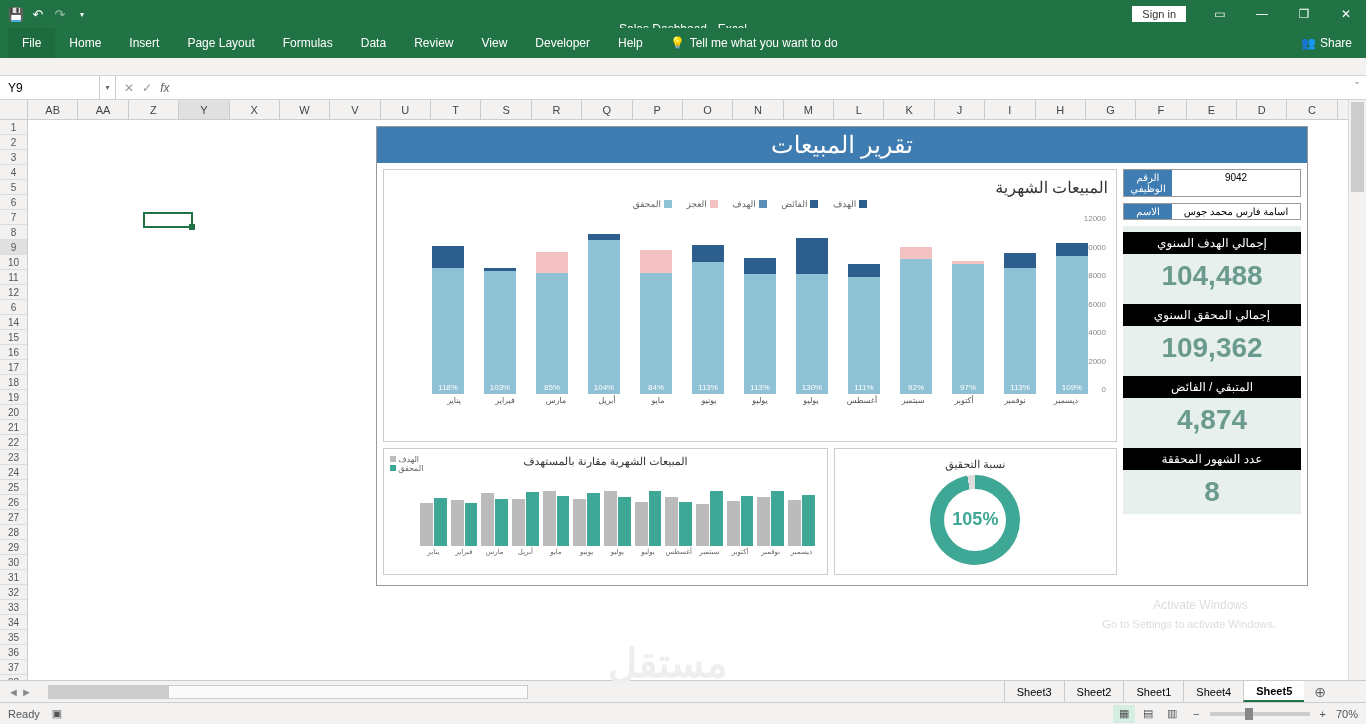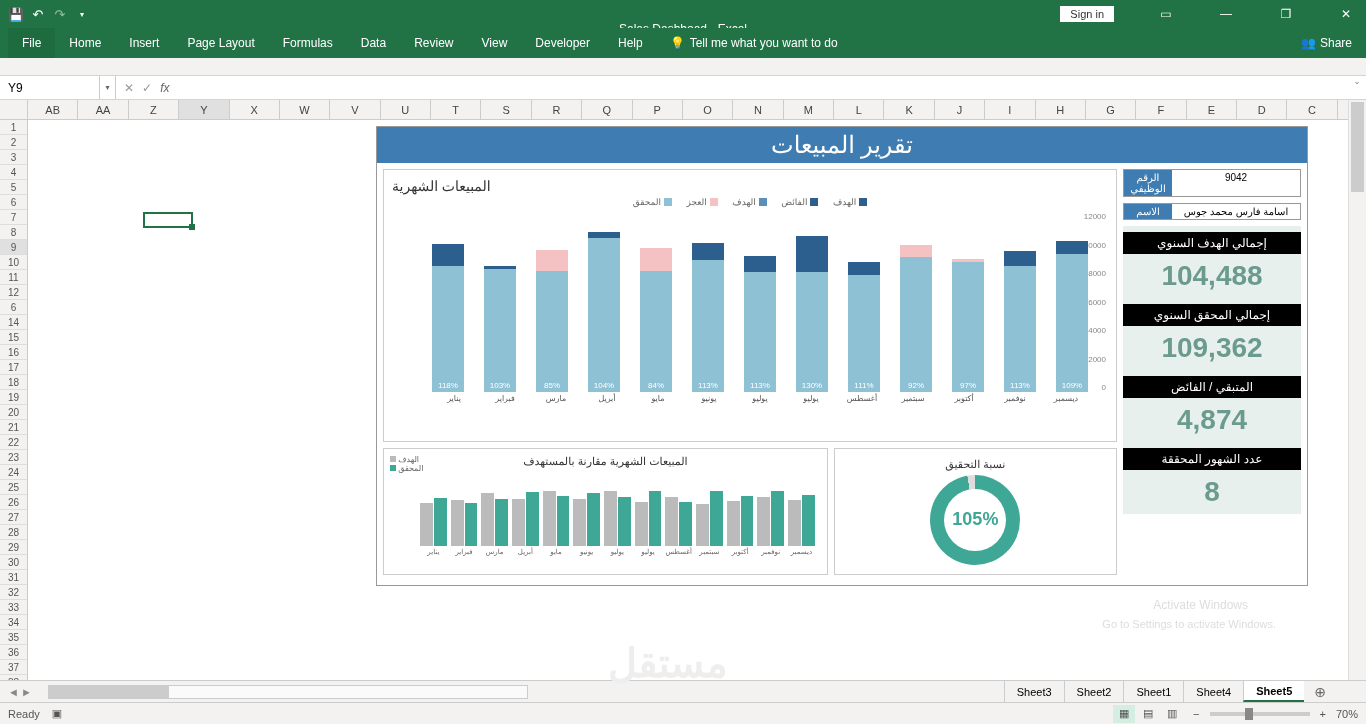--- a/index.html
+++ b/index.html
@@ -3,21 +3,21 @@
 <meta charset="utf-8">
 <style>
 * { margin: 0; padding: 0; box-sizing: border-box; font-family: 'Segoe UI', Tahoma, sans-serif; }
 body { width: 1366px; height: 724px; background: #fff; overflow: hidden; position: relative; }
 
 
 .titlebar { height: 28px; background: #217346; display: flex; align-items: center; color: #fff; font-size: 12px; position: relative; }
 .titlebar-left { display: flex; gap: 6px; padding-left: 8px; align-items: center; }
 .qat-icon { width: 16px; height: 16px; display: flex; align-items: center; justify-content: center; font-size: 13px; cursor: pointer; }
 .titlebar-center { position: absolute; left: 50%; transform: translateX(-50%); font-size: 12px; margin-top: 30px; }
-.titlebar-right { margin-left: auto; display: flex; align-items: center; gap: 20px; }
+.titlebar-right { margin-left: auto; display: flex; align-items: center; gap: 2px; }
 .signin-btn { background: #fff; color: #333; padding: 2px 10px; font-size: 11px; margin-right: 12px; }
 .win-btn { width: 40px; height: 28px; display: flex; align-items: center; justify-content: center; font-size: 12px; cursor: pointer; }
 
 
 .ribbon-tabs { height: 30px; background: #217346; display: flex; align-items: stretch; color: #fff; font-size: 12px; padding-left: 8px; position: relative; }
 .tab { padding: 0 14px; display: flex; align-items: center; cursor: pointer; }
 .tab.file { background: #1e6b40; }
 .tellme { display: flex; align-items: center; gap: 4px; padding-left: 14px; }
 .share-btn { margin-left: auto; padding: 0 14px; display: flex; align-items: center; gap: 4px; }
 
@@ -56,21 +56,21 @@
 .kpi-col { width: 218px; display: flex; flex-direction: column; gap: 6px; }
 .info-row { display: flex; border: 1px solid #999; font-size: 10px; }
 .info-label { background: #3e7cb1; color: #fff; padding: 2px 4px; width: 48px; text-align: center; }
 .info-val { flex: 1; text-align: center; padding: 2px 0; }
 .kpi { background: #e8f0ed; text-align: center; padding: 6px 0; }
 .kpi-head { background: #000000; color: #fff; font-size: 12px; padding: 4px 0; margin-bottom: 6px; }
 .kpi-val { font-size: 28px; font-weight: bold; color: #6b9b8e; font-family: Arial, sans-serif; }
 
 .charts-col { flex: 1; display: flex; flex-direction: column; gap: 6px; }
 .main-chart { flex: 2; border: 1px solid #ccc; position: relative; padding: 8px; direction: rtl; }
-.mc-title { text-align: left; font-size: 14px; color: #333; font-family: 'Times New Roman', serif; margin-bottom: 2px; }
+.mc-title { text-align: right; font-size: 16px; color: #333; font-family: 'Times New Roman', serif; margin-bottom: 2px; }
 .mc-legend { text-align: center; font-size: 9px; color: #666; margin-bottom: 4px; }
 .lk { display: inline-flex; align-items: center; gap: 3px; margin: 0 6px; }
 .lsw { width: 8px; height: 8px; display: inline-block; }
 .mc-plot { display: flex; align-items: flex-end; height: 180px; gap: 20px; padding: 0 20px 0 40px; position: relative; direction: ltr; }
 .mc-axis { position: absolute; right: 2px; top: 0; height: 100%; display: flex; flex-direction: column; justify-content: space-between; font-size: 8px; color: #888; text-align: right; }
 .mbar { flex: 1; position: relative; display: flex; flex-direction: column; align-items: center; }
 .mbar-stack { width: 32px; display: flex; flex-direction: column-reverse; }
 .seg-real { background: #8fc1d4; }
 .seg-def { background: #f4c2c2; }
 .seg-sur { background: #2c5f8d; }

